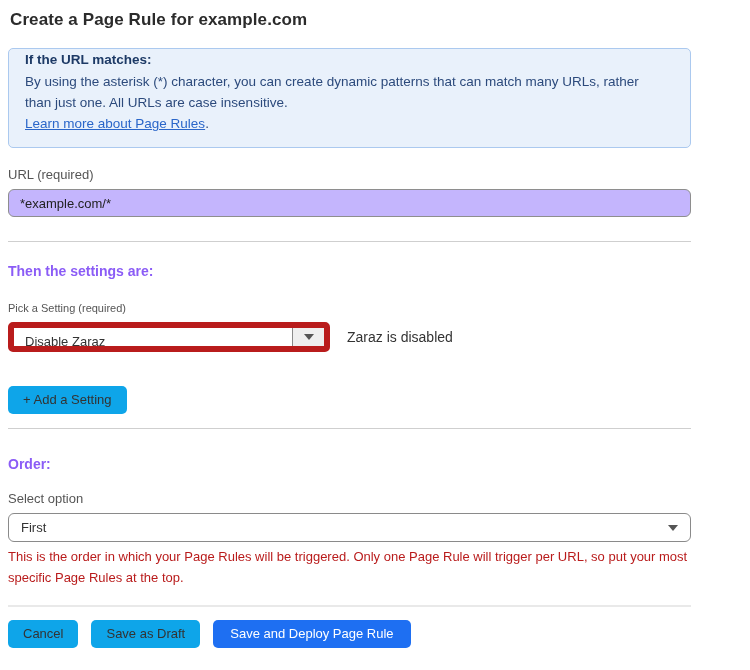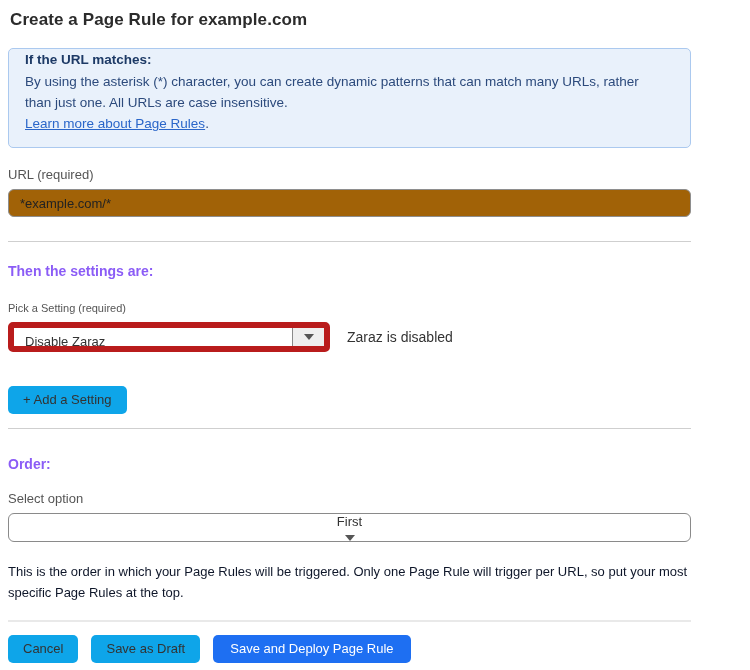--- a/index.html
+++ b/index.html
@@ -49,21 +49,21 @@
   .field-label {
     margin-top: 19px;
     font-size: 13px;
     color: #555;
   }
   .url-input {
     display: block;
     margin-top: 7px;
     width: 683px;
     height: 28px;
-    background: #a16207;
+    background: #c4b5fd;
     border: 1px solid #8e8e8e;
     border-radius: 6px;
     padding: 0 11px;
     font-size: 13px;
     color: #222;
     font-family: "Liberation Sans", "DejaVu Sans", sans-serif;
     outline: none;
   }
   .field-example {
     margin-top: 7px;
@@ -149,31 +149,30 @@
     display: flex;
     align-items: center;
     margin-top: 7px;
     width: 683px;
     height: 29px;
     border: 1px solid #8a8a8a;
     border-radius: 6px;
     background: #ffffff;
     padding: 0 12px;
     cursor: pointer;
-    flex-direction: column;
   }
   .order-select .select-value {
     flex: 1;
     font-size: 13px;
     color: #333;
   }
   .order-help {
-    margin-top: 19px;
-    font-size: 13px;
-    color: #0f172a;
+    margin-top: 4px;
+    font-size: 13px;
+    color: #b91c1c;
     line-height: 21px;
     max-width: 683px;
   }
 
   
   .footer-row { margin-top: 13px; display: flex; align-items: center; }
   .footer-row .btn + .btn { margin-left: 13px; }
   .footer-row .btn-blue { margin-left: 10px; padding: 0 17px; }
 </style>
 </head>

